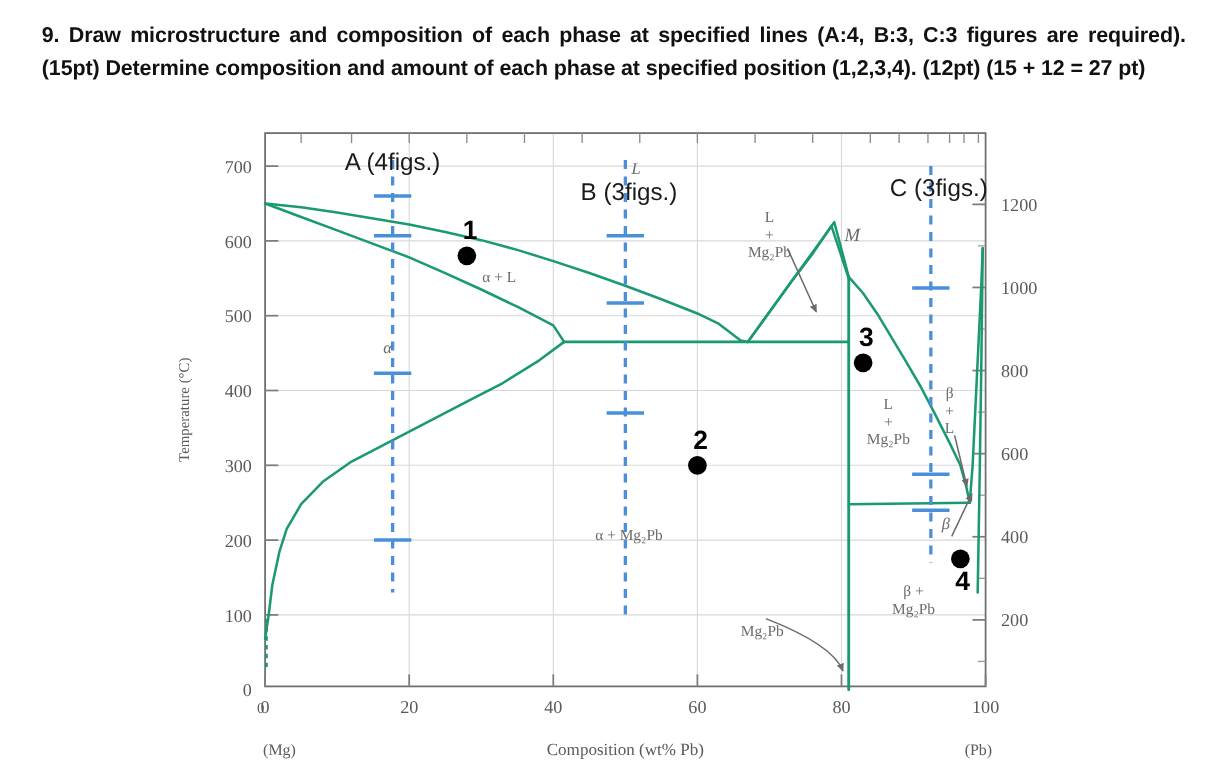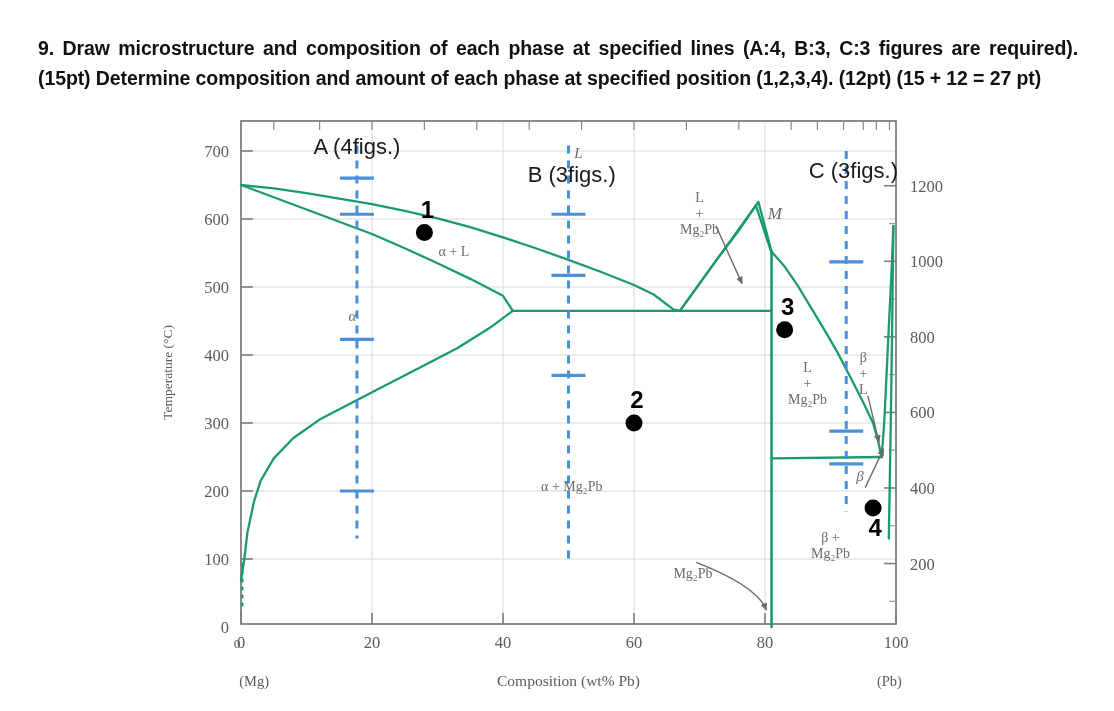--- a/index.html
+++ b/index.html
@@ -2,21 +2,21 @@
 <html><head>
 <meta charset="utf-8">
 <style>
   html,body{margin:0;padding:0;}
   body{
     width:1114px;height:711px;background:#ffffff;
     font-family:"Liberation Sans", sans-serif;
     color:#000;overflow:hidden;position:relative;
   }
   #question{
-    position:absolute;left:38px;top:34px;width:1040px;
+    position:absolute;left:38px;top:18px;width:1040px;
     font-size:19.5px;font-weight:bold;line-height:1.52;
     text-align:justify;text-justify:inter-word;
     letter-spacing:-0.1px;color:#111;
   }
   #question span{display:inline;}
   #figure{
     position:absolute;left:0px;top:108px;width:1114px;height:603px;
   }
   #figure svg{display:block;}
   .axlabel{font-family:"Liberation Serif",serif;fill:#5a5a5a;}

